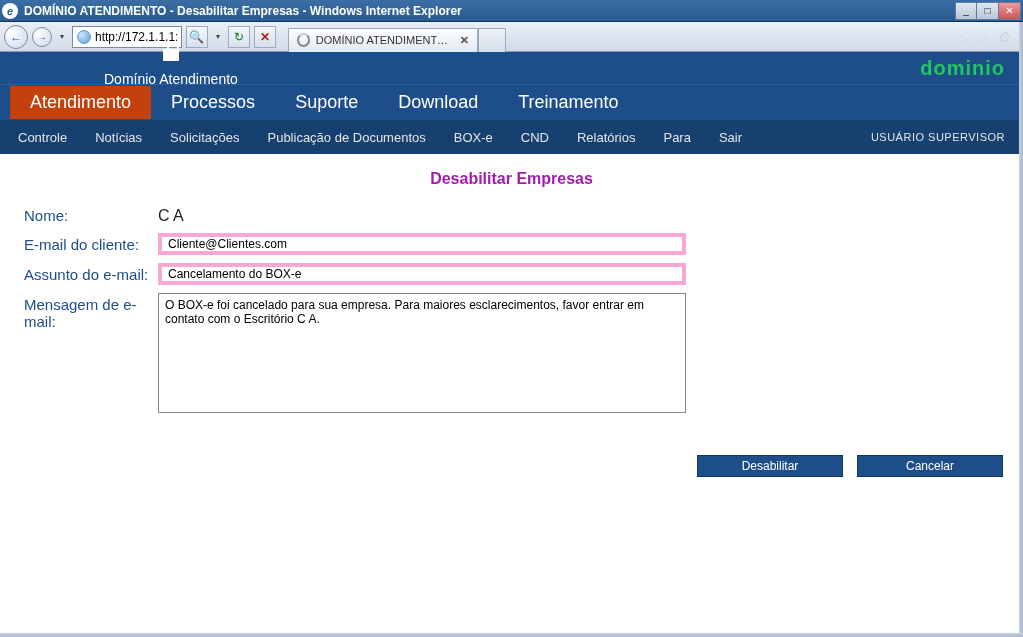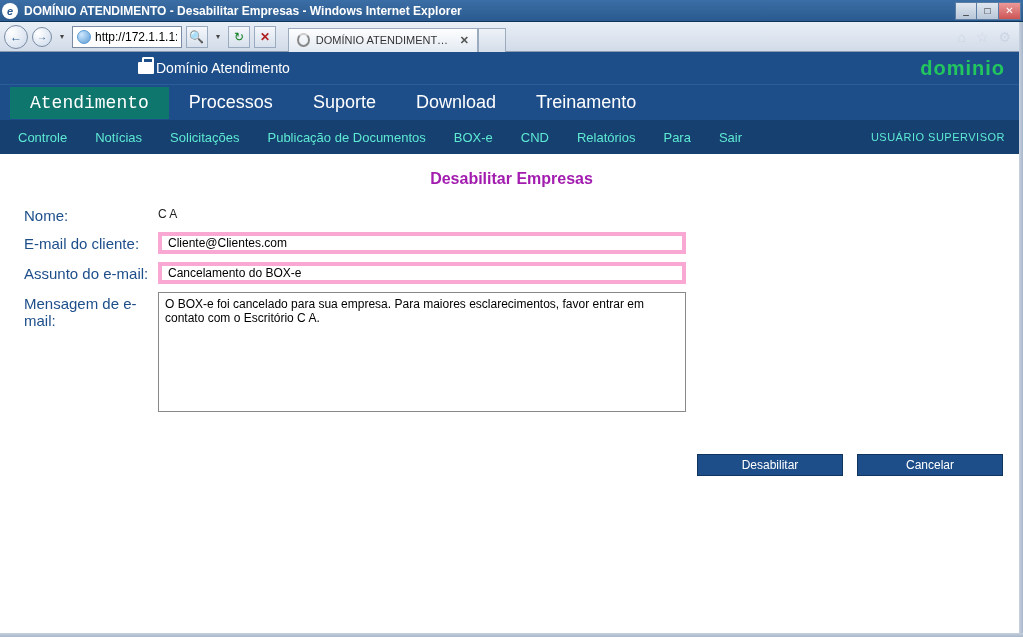--- a/index.html
+++ b/index.html
@@ -129,47 +129,47 @@
   .app {
     width: 1023px;
   }
   .app-header {
     height: 32px;
     background: #1d4e8a;
     display:flex; align-items:center; justify-content:space-between;
     padding: 0 18px;
     color:#fff;
   }
-  .app-title-wrap { display:flex; align-items:center; gap:2px; margin-left: 120px;}
+  .app-title-wrap { display:flex; align-items:center; gap:10px; margin-left: 86px; flex-direction: column;}
   .briefcase {
     width:16px;height:12px;background:#fff;position:relative;border-radius:1px;
   }
   .briefcase::before{content:"";position:absolute;top:-5px;left:4px;width:8px;height:5px;border:2px solid #fff;border-bottom:none;border-radius:2px 2px 0 0;}
   .app-title { font-size:14px; }
   .brand { color:#22c55e; font-size:20px; font-weight:bold; letter-spacing:1px; }
 
   .mainmenu {
     height: 36px;
     background: #1d4e8a;
     display:flex; align-items:center;
     padding: 0 10px;
     border-top:1px solid #2a5d99;
   }
   .mainmenu .mitem {
     color:#fff; font-size:18px; padding: 6px 20px;
     font-weight:400;
   }
-  .mainmenu .mitem.active { background:#0f766e;font-family:Liberation Mono, monospace; }
+  .mainmenu .mitem.active { background:#c2410c; }
 
   .submenu {
     height: 34px;
     background: #15406f;
     display:flex; align-items:center;
     padding: 0 18px;
-    color:#5eead4;
+    color:#e5e5e5;
     justify-content: space-between;
   }
   .submenu-left { display:flex; gap:28px; }
   .submenu .sitem { font-size:13px; }
   .submenu .user { font-size:11px; letter-spacing:0.5px; }
 
   
   .page {
     background:#fff;
     padding: 12px 0 0 0;
@@ -188,21 +188,21 @@
     display:flex;
     align-items:flex-start;
     margin-bottom: 8px;
   }
   .flabel {
     width: 134px;
     color:#1d4e8a;
     font-size:15px;
     padding-top:3px;
   }
-  .fval-static { font-size:12px; color:#222; padding-top:3px; }
+  .fval-static { font-size:16px; color:#222; padding-top:3px; }
   .ftext {
     width: 528px;
     height: 22px;
     border:4px solid #f9a8d4;
     padding: 2px 6px;
     font-size:12px;
     font-family: inherit;
   }
   .ftextarea {
     width: 528px;

